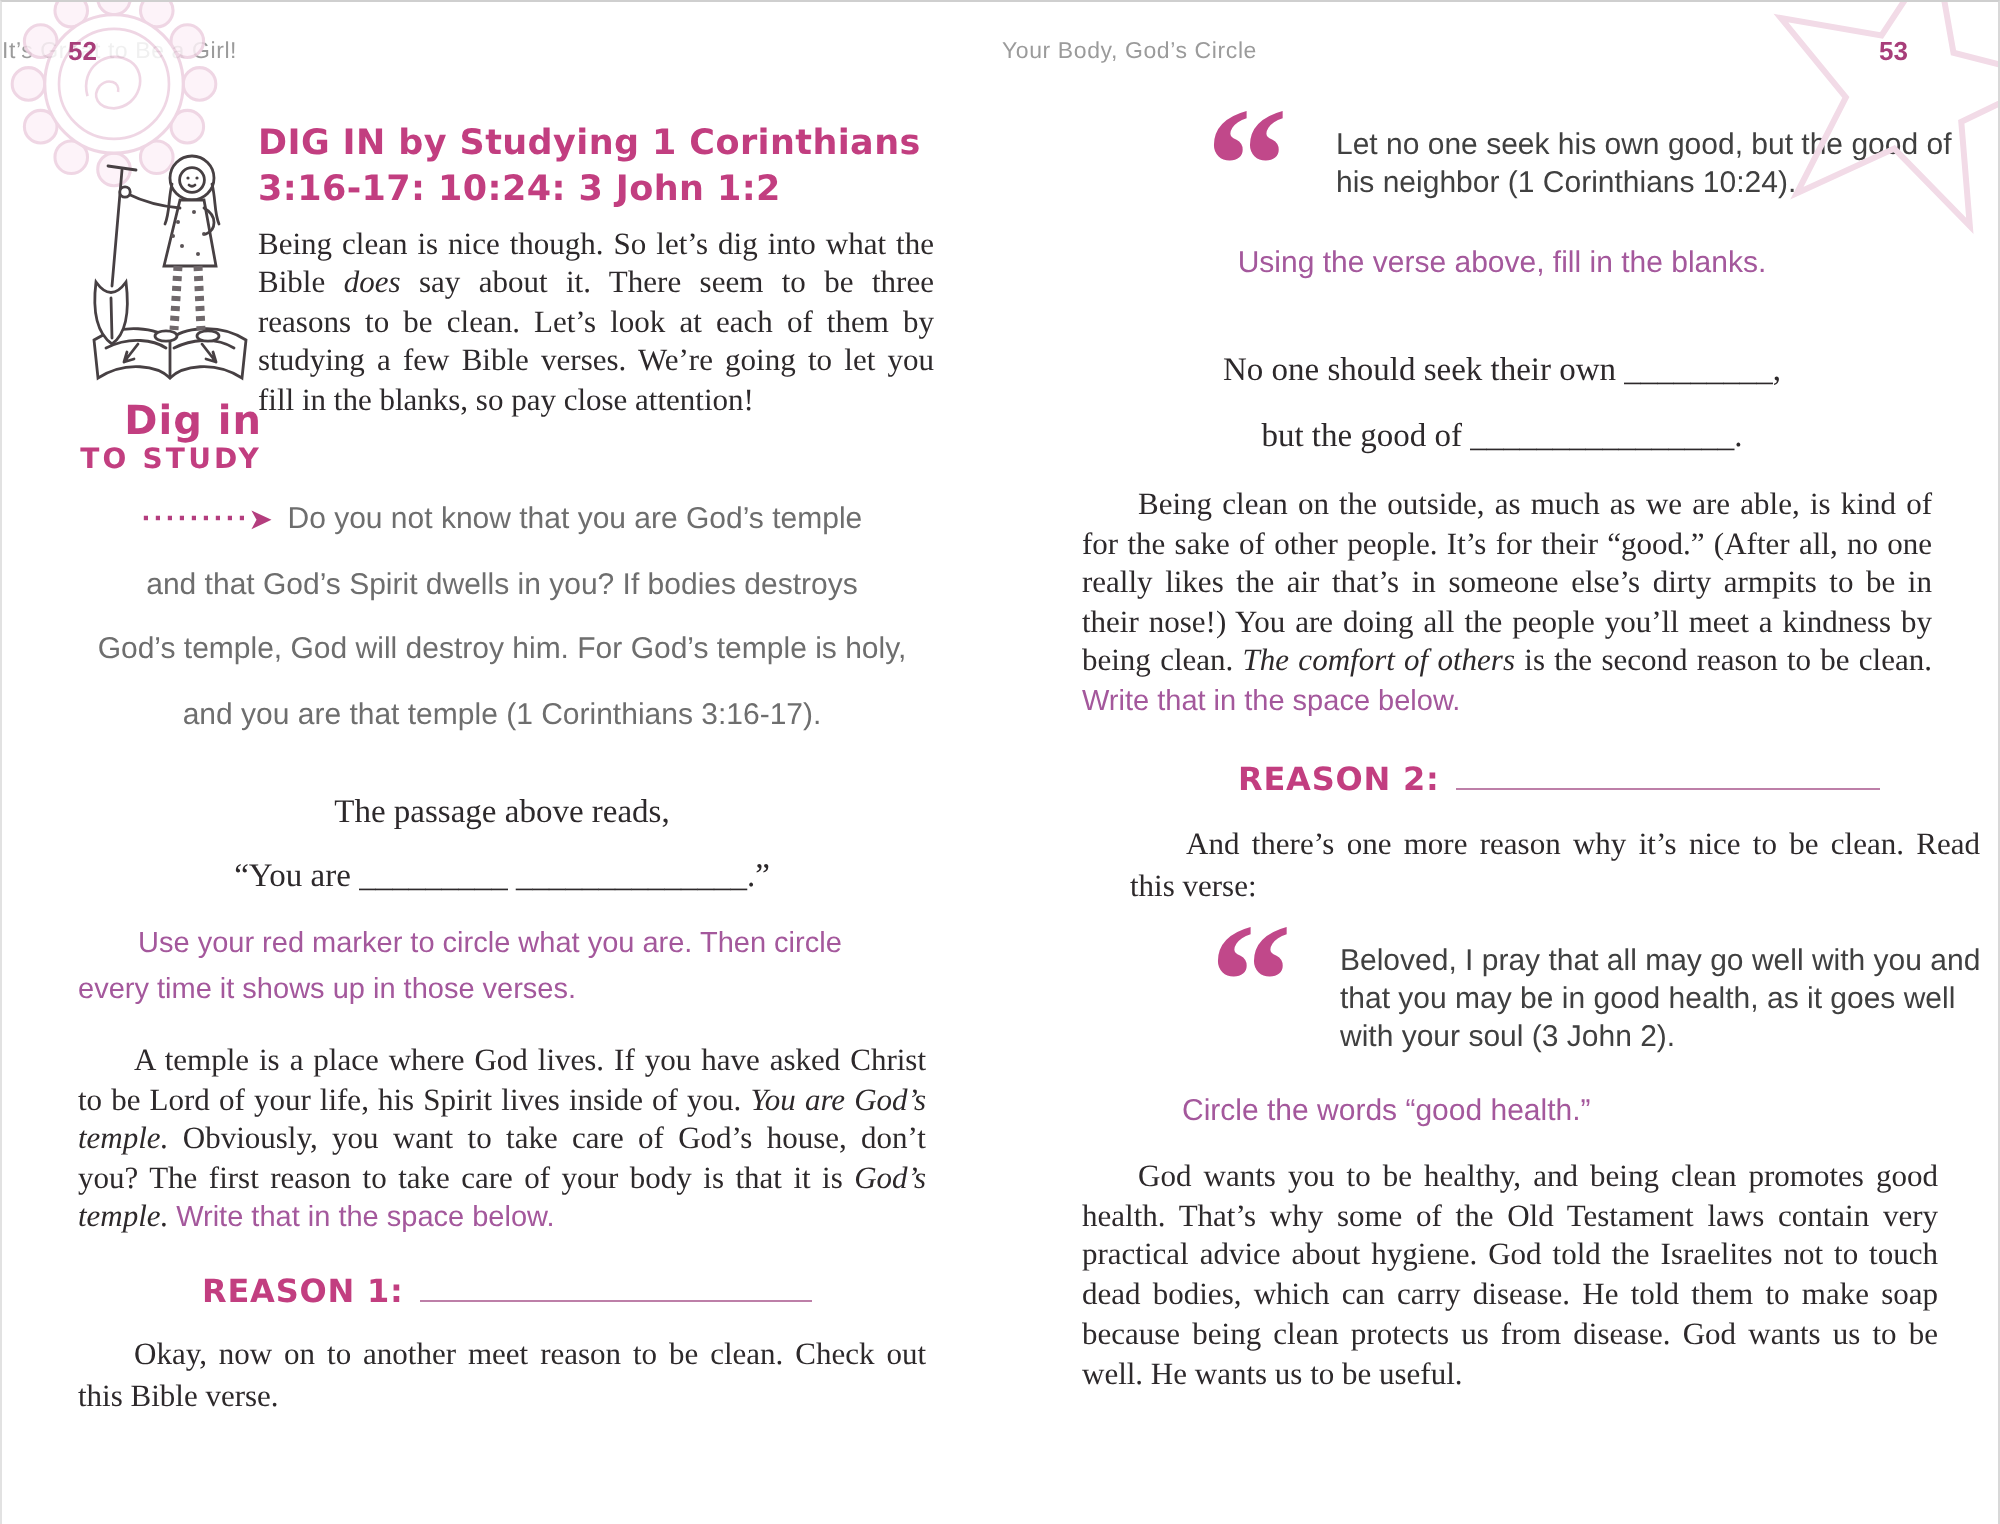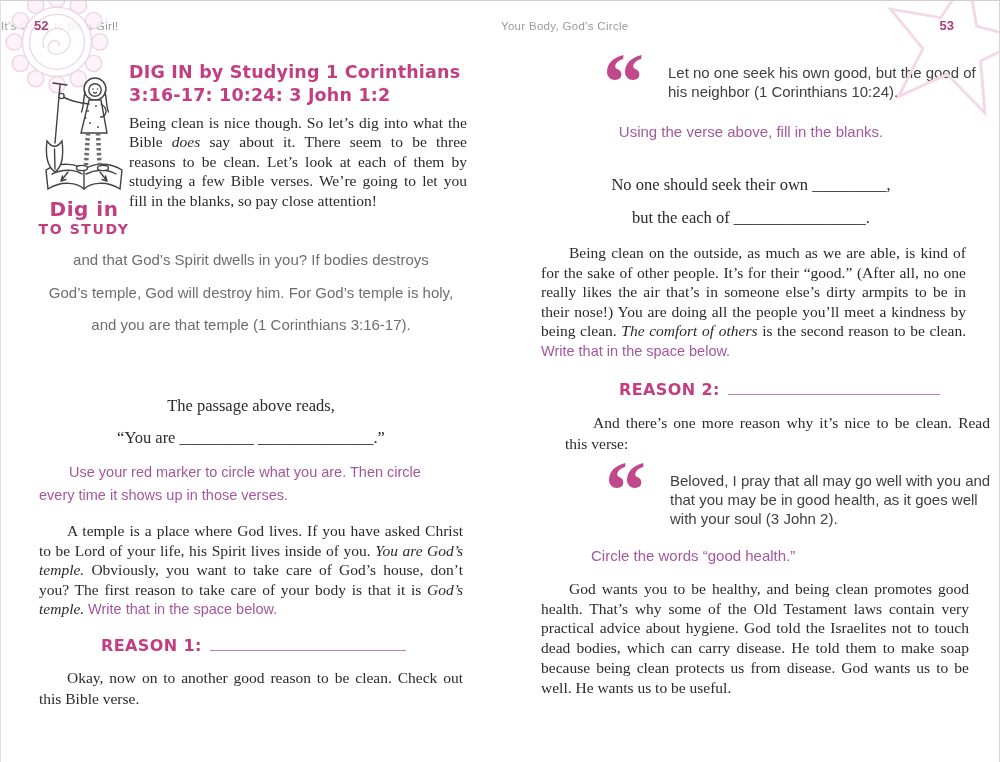--- a/index.html
+++ b/index.html
@@ -24,21 +24,21 @@
   .corner { position:absolute; z-index:1; pointer-events:none; }
   .lace { left:0; top:-12px; }
   .star { right:-28px; top:-34px; }
 
   .marker { font-family:"DejaVu Sans", sans-serif; font-weight:700; color:#c23e80; }
 
   .dig-heading {
     position:absolute; left:128px; top:60px; width:348px;
     font-size:17.5px; line-height:23px; letter-spacing:.2px;
   }
-  .illu { position:absolute; left:36px; top:72px; width:94px; text-align:center; z-index:2; }
+  .illu { position:absolute; left:36px; top:72px; width:94px; text-align:right; z-index:2; }
   .illu-cap1 { font-size:20px; line-height:20px; letter-spacing:.5px; }
   .illu-cap2 { font-size:14px; letter-spacing:1.6px; margin-top:2px; }
 
   .intro-para {
     position:absolute; left:128px; top:112px; width:338px;
     font-size:15.5px; line-height:19.4px; text-align:justify;
   }
 
   .verse-block {
     position:absolute; left:25px; top:243px; width:450px; text-align:center;
@@ -159,57 +159,60 @@
         <ellipse class="ln fw" cx="44" cy="95" rx="5.5" ry="2.6"></ellipse>
         <ellipse class="ln fw" cx="65" cy="95" rx="5.5" ry="2.6"></ellipse>
       </svg>
       <div class="illu-cap1 marker">Dig in</div>
       <div class="illu-cap2 marker">TO STUDY</div>
     </div>
 
     <div class="intro-para"><span>Being clean is nice though. So let’s dig into what the Bible </span><span class="seg-i">does</span><span> say about it. There seem to be three reasons to be clean. Let’s look at each of them by studying a few Bible verses. We’re going to let you fill in the blanks, so pay close attention!</span></div>
 
     <div class="verse-block">
+      <div class="verse-line">
+        <span class="dotted-arrow"><span>·········</span><span class="head">➤</span></span><span>Do you not know that you are God’s temple</span>
+      </div>
       <div class="verse-line">and that God’s Spirit dwells in you? If bodies destroys</div>
       <div class="verse-line">God’s temple, God will destroy him. For God’s temple is holy,</div>
       <div class="verse-line">and you are that temple (1 Corinthians 3:16-17).</div>
     </div>
 
     <div class="centered-serif pass-intro">The passage above reads,</div>
     <div class="centered-serif pass-fill">“You are _________    ______________.”</div>
 
     <div class="instr-1 pink-sans">Use your red marker to circle what you are. Then circle every time it shows up in those verses.</div>
 
     <div class="temple-para body-para indent"><span>A temple is a place where God lives. If you have asked Christ to be Lord of your life, his Spirit lives inside of you. </span><span class="seg-i">You are God’s temple.</span><span> Obviously, you want to take care of God’s house, don’t you? The first reason to take care of your body is that it is </span><span class="seg-i">God’s temple.</span><span> </span><span class="seg-p">Write that in the space below.</span></div>
 
     <div class="reason-row reason-1">
       <span class="reason-label marker">REASON 1:</span><span class="blank-line blank-1"></span>
     </div>
 
-    <div class="closing-para body-para indent">Okay, now on to another good reason to be clean. Check out this Bible verse.</div>
+    <div class="closing-para body-para indent">Okay, now on to another meet reason to be clean. Check out this Bible verse.</div>
   </div>
 
   <div class="page page-right">
 
     <svg class="corner star" width="150" height="150" viewBox="0 0 150 150">
       <polygon points="75,8 94,55 145,57 105,88 120,138 75,108 32,140 46,88 6,56 57,54" fill="none" stroke="#f2dbe7" stroke-width="3" transform="rotate(12 75 75)"></polygon>
     </svg>
 
     <div class="page-num page-num-right">53</div>
     <div class="running-head">Your Body, God’s Circle</div>
 
     <div class="quote-row quote-1">
       <div class="quote-glyph">“</div>
       <div class="quote-text">Let no one seek his own good, but the good of his neighbor (1 Corinthians 10:24).</div>
     </div>
 
     <div class="instr-r1 pink-sans">Using the verse above, fill in the blanks.</div>
 
     <div class="centered-serif fill-l1">No one should seek their own _________,</div>
-    <div class="centered-serif fill-l2">but the each of ________________.</div>
+    <div class="centered-serif fill-l2">but the good of ________________.</div>
 
     <div class="outside-para body-para indent"><span>Being clean on the outside, as much as we are able, is kind of for the sake of other people. It’s for their “good.” (After all, no one really likes the air that’s in someone else’s dirty armpits to be in their nose!) You are doing all the people you’ll meet a kindness by being clean. </span><span class="seg-i">The comfort of others</span><span> is the second reason to be clean. </span><span class="seg-p">Write that in the space below.</span></div>
 
     <div class="reason-row reason-2">
       <span class="reason-label marker">REASON 2:</span><span class="blank-line blank-2"></span>
     </div>
 
     <div class="more-reason body-para indent">And there’s one more reason why it’s nice to be clean. Read this verse:</div>
 
     <div class="quote-row quote-2">

